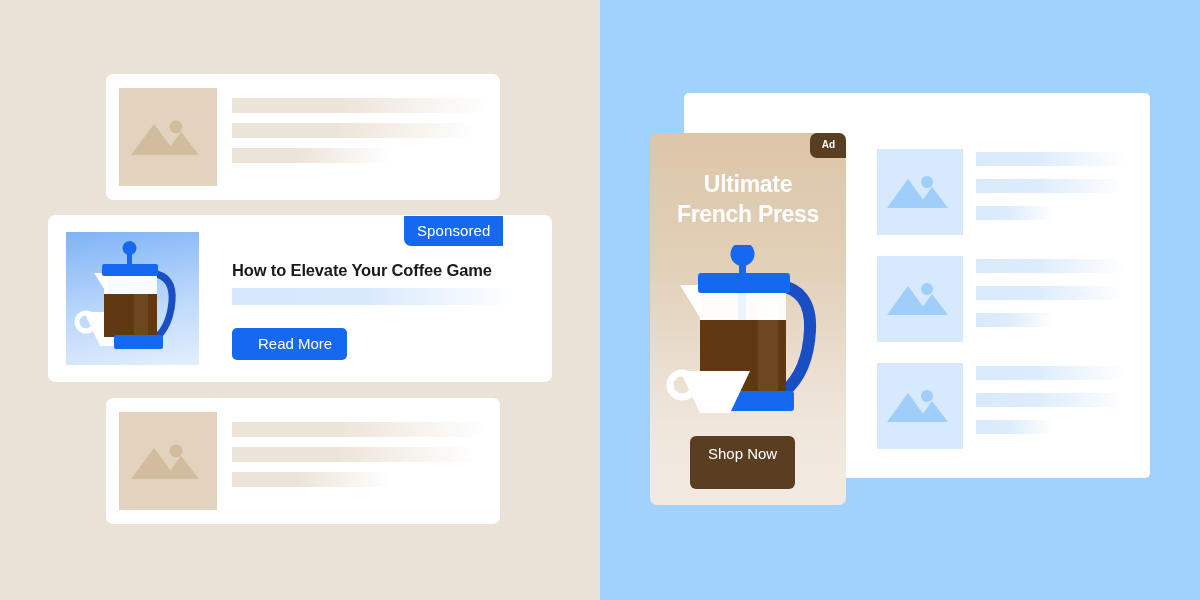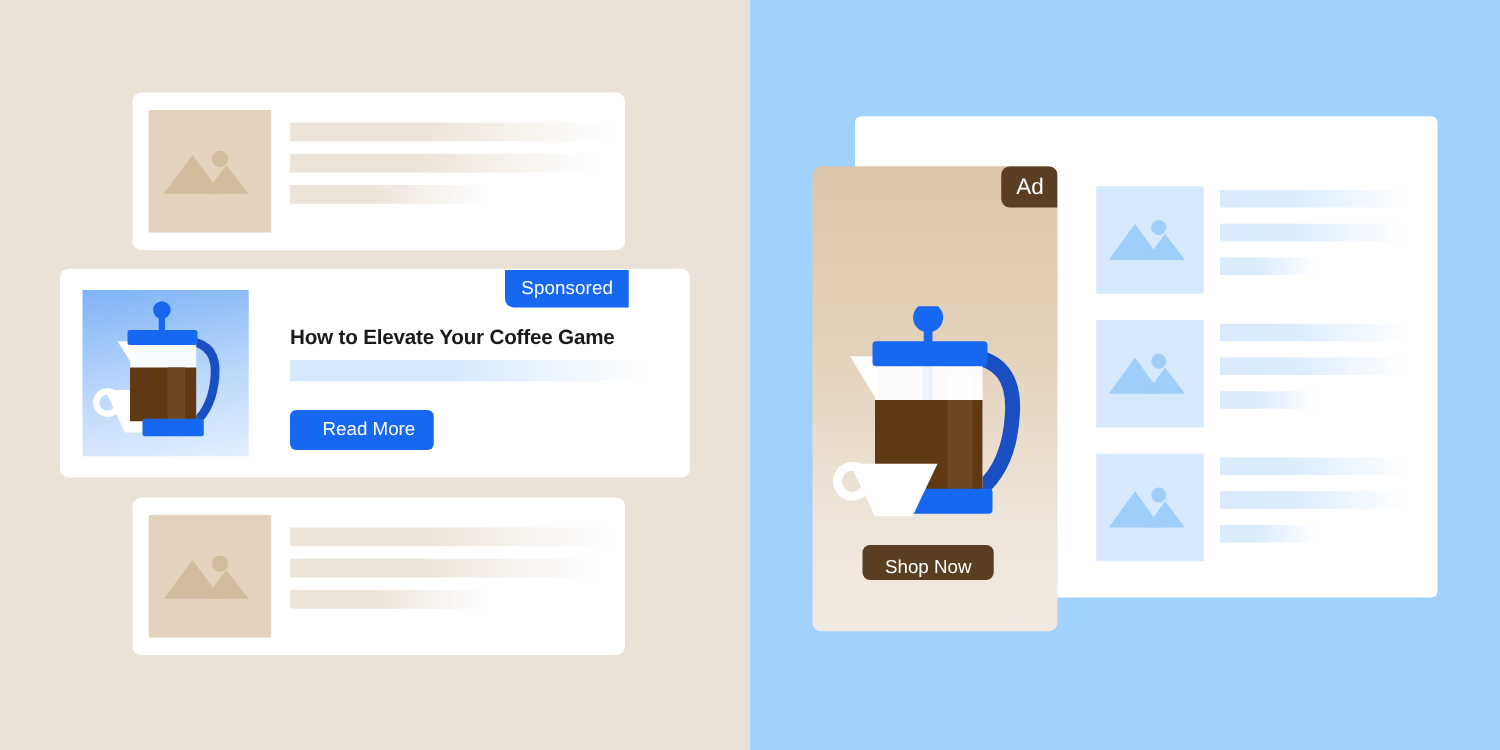--- a/index.html
+++ b/index.html
@@ -160,24 +160,25 @@
     border-radius: 7px;
     background: linear-gradient(180deg, #DCC6A9 0%, #E2D0B8 36%, #EFE6DC 78%, #F2EAE2 100%);
     overflow: hidden;
   }
   #ad-badge {
     position: absolute;
     right: 0;
     top: 0;
     background: #5A3E22;
     color: #ffffff;
-    font-size: 18px;
+    font-size: 10px;
     padding: 7px 11px 8px 12px;
     border-radius: 7px 0 0 7px;
     line-height: 1;
+    font-weight: bold;
   }
   #ad-headline {
     position: absolute;
     left: 0;
     right: 0;
     top: 36px;
     text-align: center;
     color: #ffffff;
     font-size: 23px;
     font-weight: bold;
@@ -191,21 +192,21 @@
     width: 180px;
     height: 185px;
   }
   #shop-now-button {
     position: absolute;
     left: 40px;
     top: 303px;
     background: #5A3E22;
     color: #ffffff;
     font-size: 15px;
-    padding: 10px 18px 3px 18px;
+    padding: 10px 18px 28px 18px;
     border-radius: 6px;
     border: 0;
     line-height: 1;
     font-family: "Liberation Sans", sans-serif;
     cursor: pointer;
   }
 </style>
 </head>
 <body>
 
@@ -312,20 +313,24 @@
     </div>
     <div class="feed-lines" style="top:273px; width:150px">
       <div class="feed-line w-100"></div>
       <div class="feed-line w-99"></div>
       <div class="feed-line w-52"></div>
     </div>
   </div>
 
   <div id="ad-card">
     <div id="ad-badge">Ad</div>
+    <div id="ad-headline">
+      <div>Ultimate</div>
+      <div>French Press</div>
+    </div>
 
     <svg id="ad-illustration" viewBox="0 0 180 185">
 
       <path d="M118 40 q36 4 34 45 q-2 42 -26 62" fill="none" stroke="#1A4FC4" stroke-width="12" stroke-linecap="round"></path>
 
       <rect x="42" y="40" width="86" height="108" fill="#FFFFFF" opacity="0.93"></rect>
 
       <path d="M22 40 h22 v36 z" fill="#FFFFFF"></path>
 
       <rect x="100" y="50" width="20" height="94" rx="10" fill="#FFFFFF" opacity="0.5"></rect>

